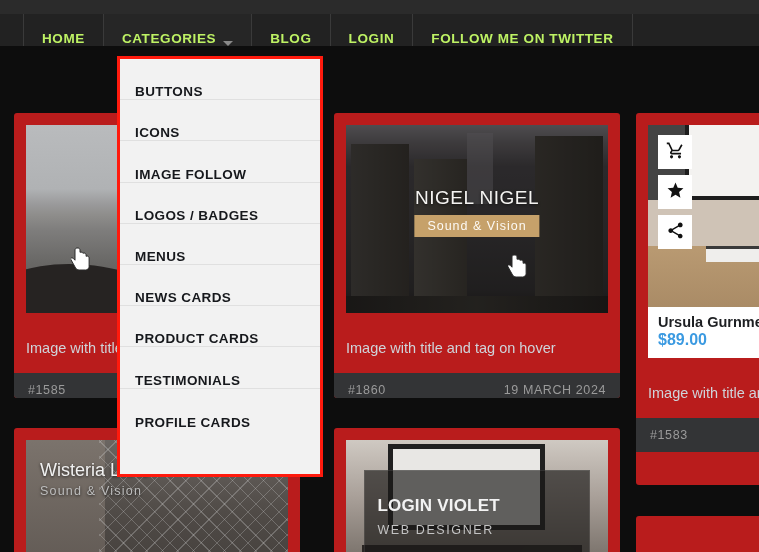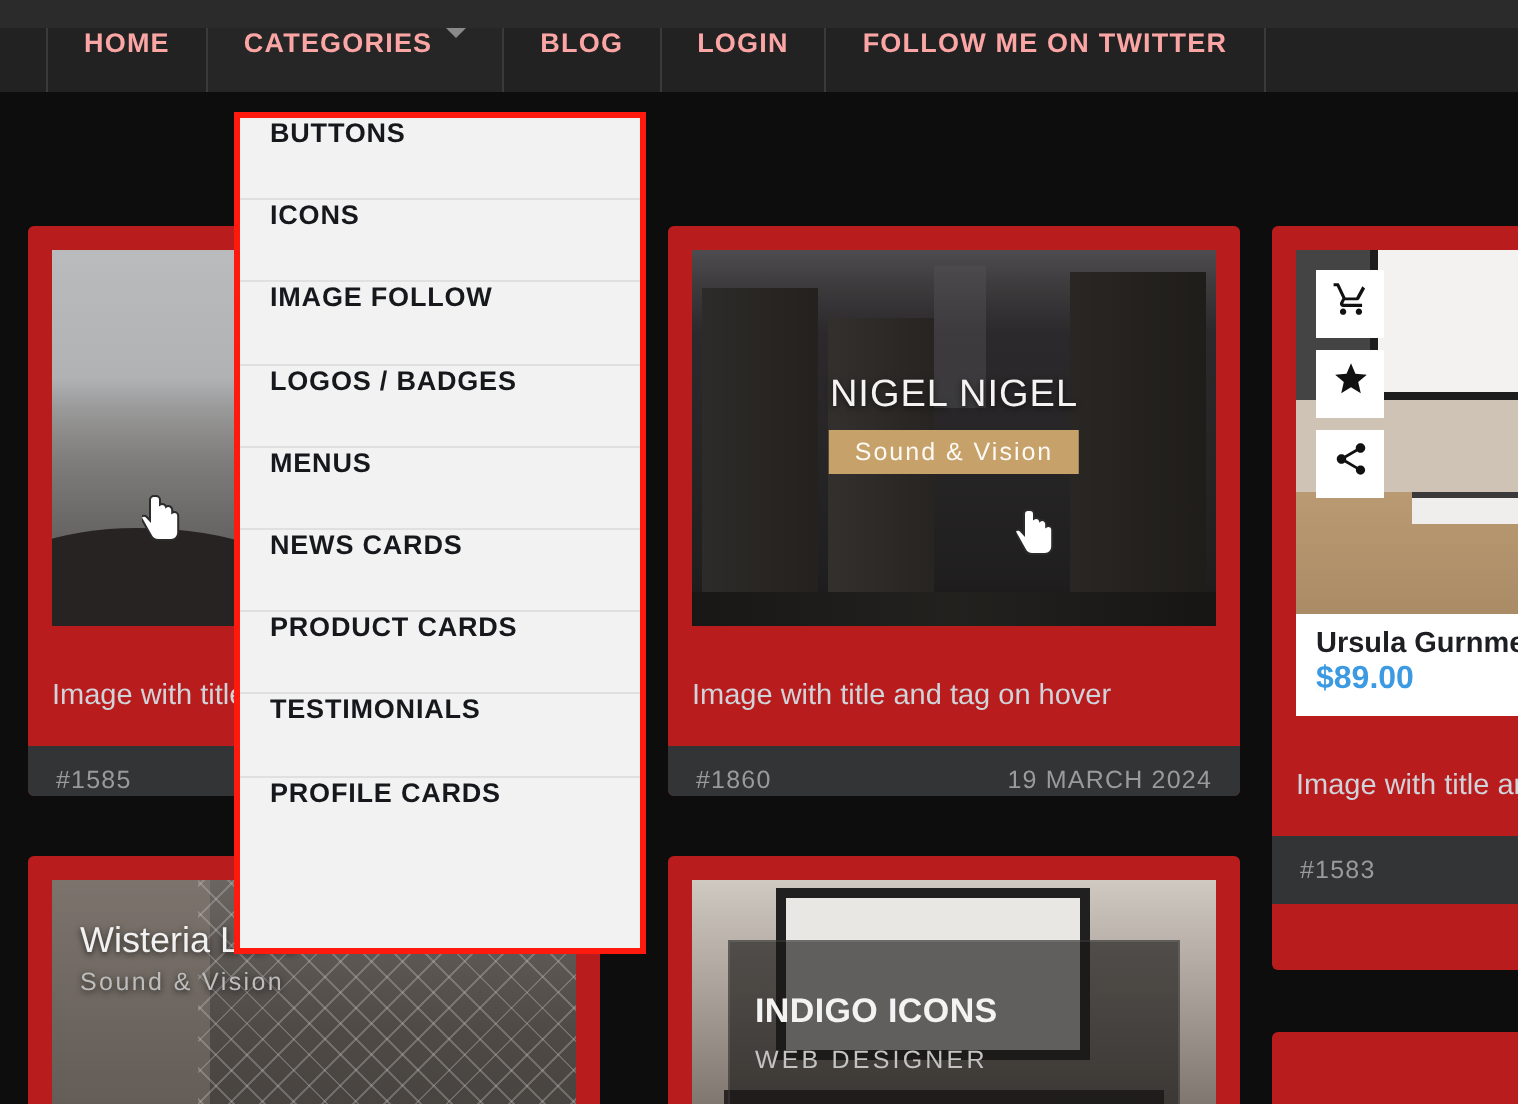--- a/index.html
+++ b/index.html
@@ -13,23 +13,23 @@
 
   
   .topstrip { position:absolute; left:0; top:0; width:759px; height:14px; background:#2b2b2b; }
   .navbar {
     position:absolute; left:0; top:14px; width:759px; height:32px;
     background:#222222;
     display:flex; align-items:stretch;
   }
   .nav-edge { width:24px; border-right:1px solid #3a3a3a; }
   .nav-item {
-    display:flex; align-items:flex-start; justify-content:center;
+    display:flex; align-items:flex-end; justify-content:center;
     padding:0 18px;
-    color:#fca5a5;
+    color:#bef264;
     font-size:13.5px; font-weight:bold;
     letter-spacing:0.6px;
     border-right:1px solid #3a3a3a;
     white-space:nowrap;
     cursor:pointer;
     position:relative;
   }
   .nav-item.active { background:#262626; }
   .caret {
     display:inline-block; margin-left:7px;
@@ -44,21 +44,21 @@
   .dropdown {
     position:absolute; left:117px; top:56px;
     width:206px; height:421px;
     background:#f2f2f2;
     border:3px solid #ff1a0d;
     z-index:60;
     overflow:hidden;
   }
   .dd-item {
     height:41.2px;
-    display:flex; align-items:flex-start;
+    display:flex; align-items:flex-end;
     padding-left:15px;
     font-size:13.5px; font-weight:bold;
     letter-spacing:0.4px;
     color:#16181c;
     border-bottom:1px solid #e0e0e0;
     background:#f2f2f2;
     cursor:pointer;
   }
   .dd-item:last-child { border-bottom:none; }
 
@@ -355,21 +355,21 @@
   <div class="card" style="left:334px; top:428px; width:286px; height:150px;">
     <div class="card-pad">
       <div class="thumb" style="height:188px;">
         <div class="img-desk">
           <div class="dk-win"></div>
 
           <div class="dk-desk"></div>
           <div class="dk-chair"></div>
         </div>
         <div class="dk-panel"></div>
-        <div class="pf-name">INDIGO ICONS</div>
+        <div class="pf-name">LOGIN VIOLET</div>
         <div class="pf-role">WEB DESIGNER</div>
 
       </div>
     </div>
   </div>
 
   <div class="card" style="left:636px; top:516px; width:286px; height:80px;"></div>
 
   <div class="dropdown">
     <div class="dd-item">

